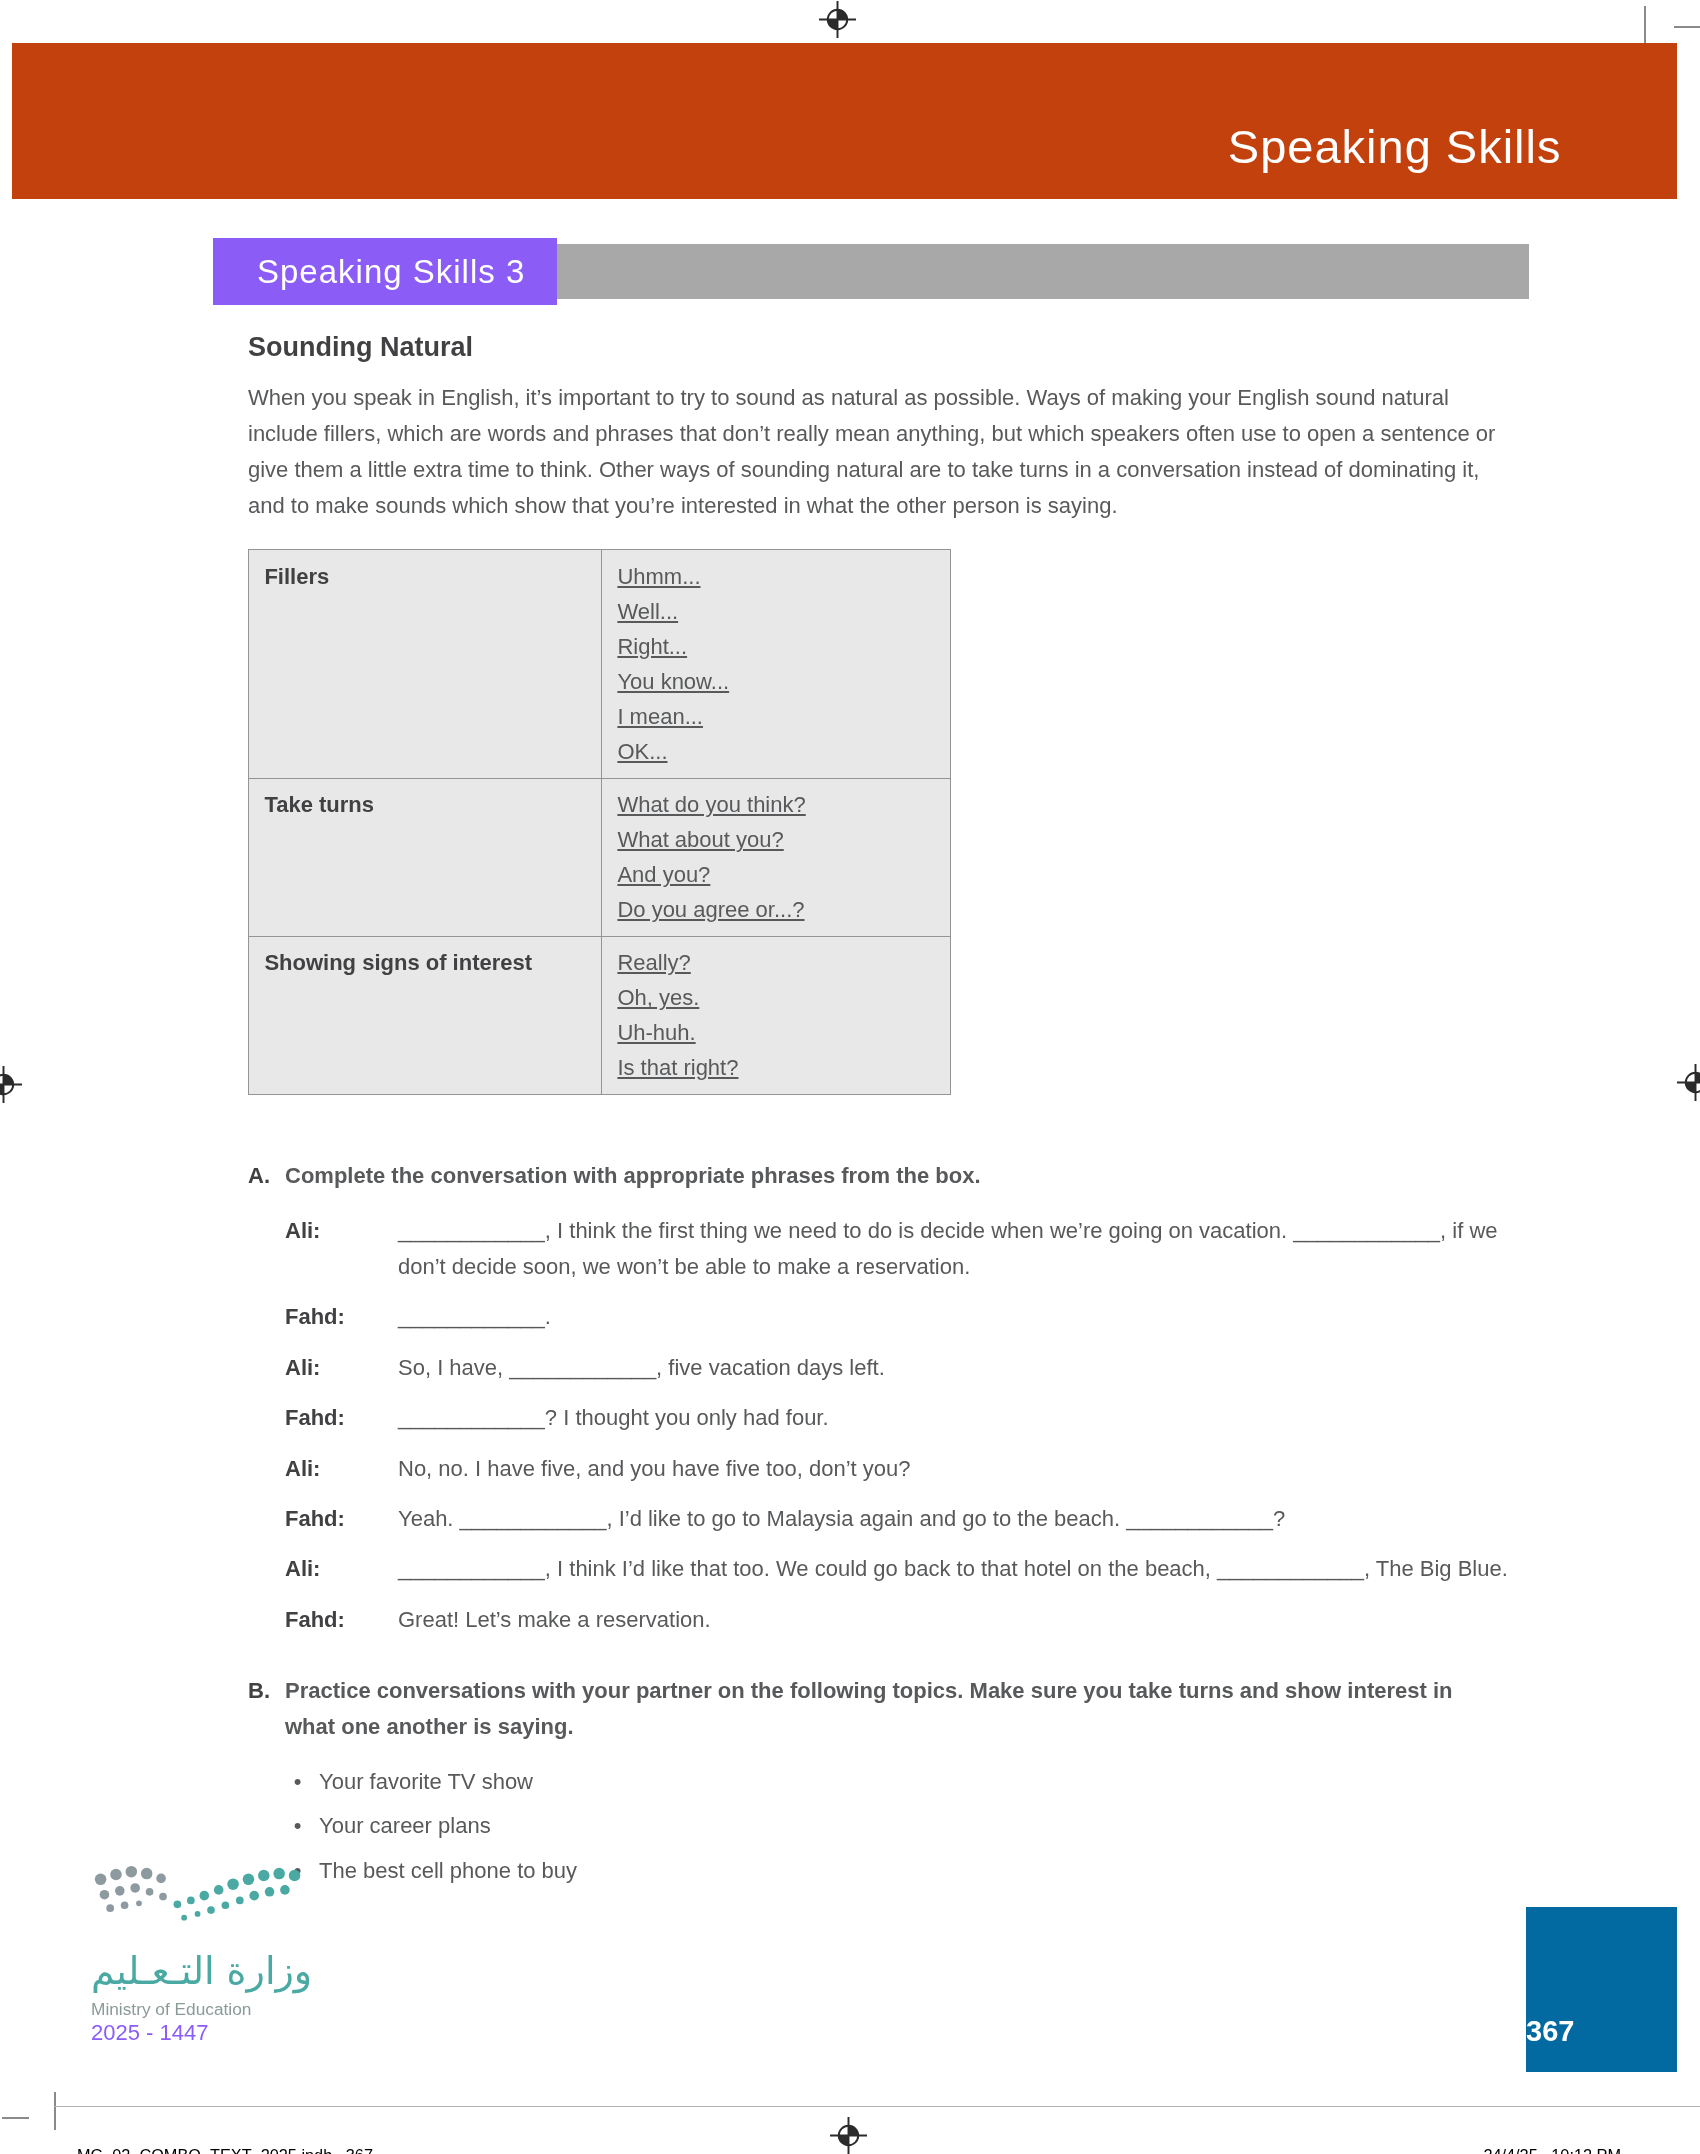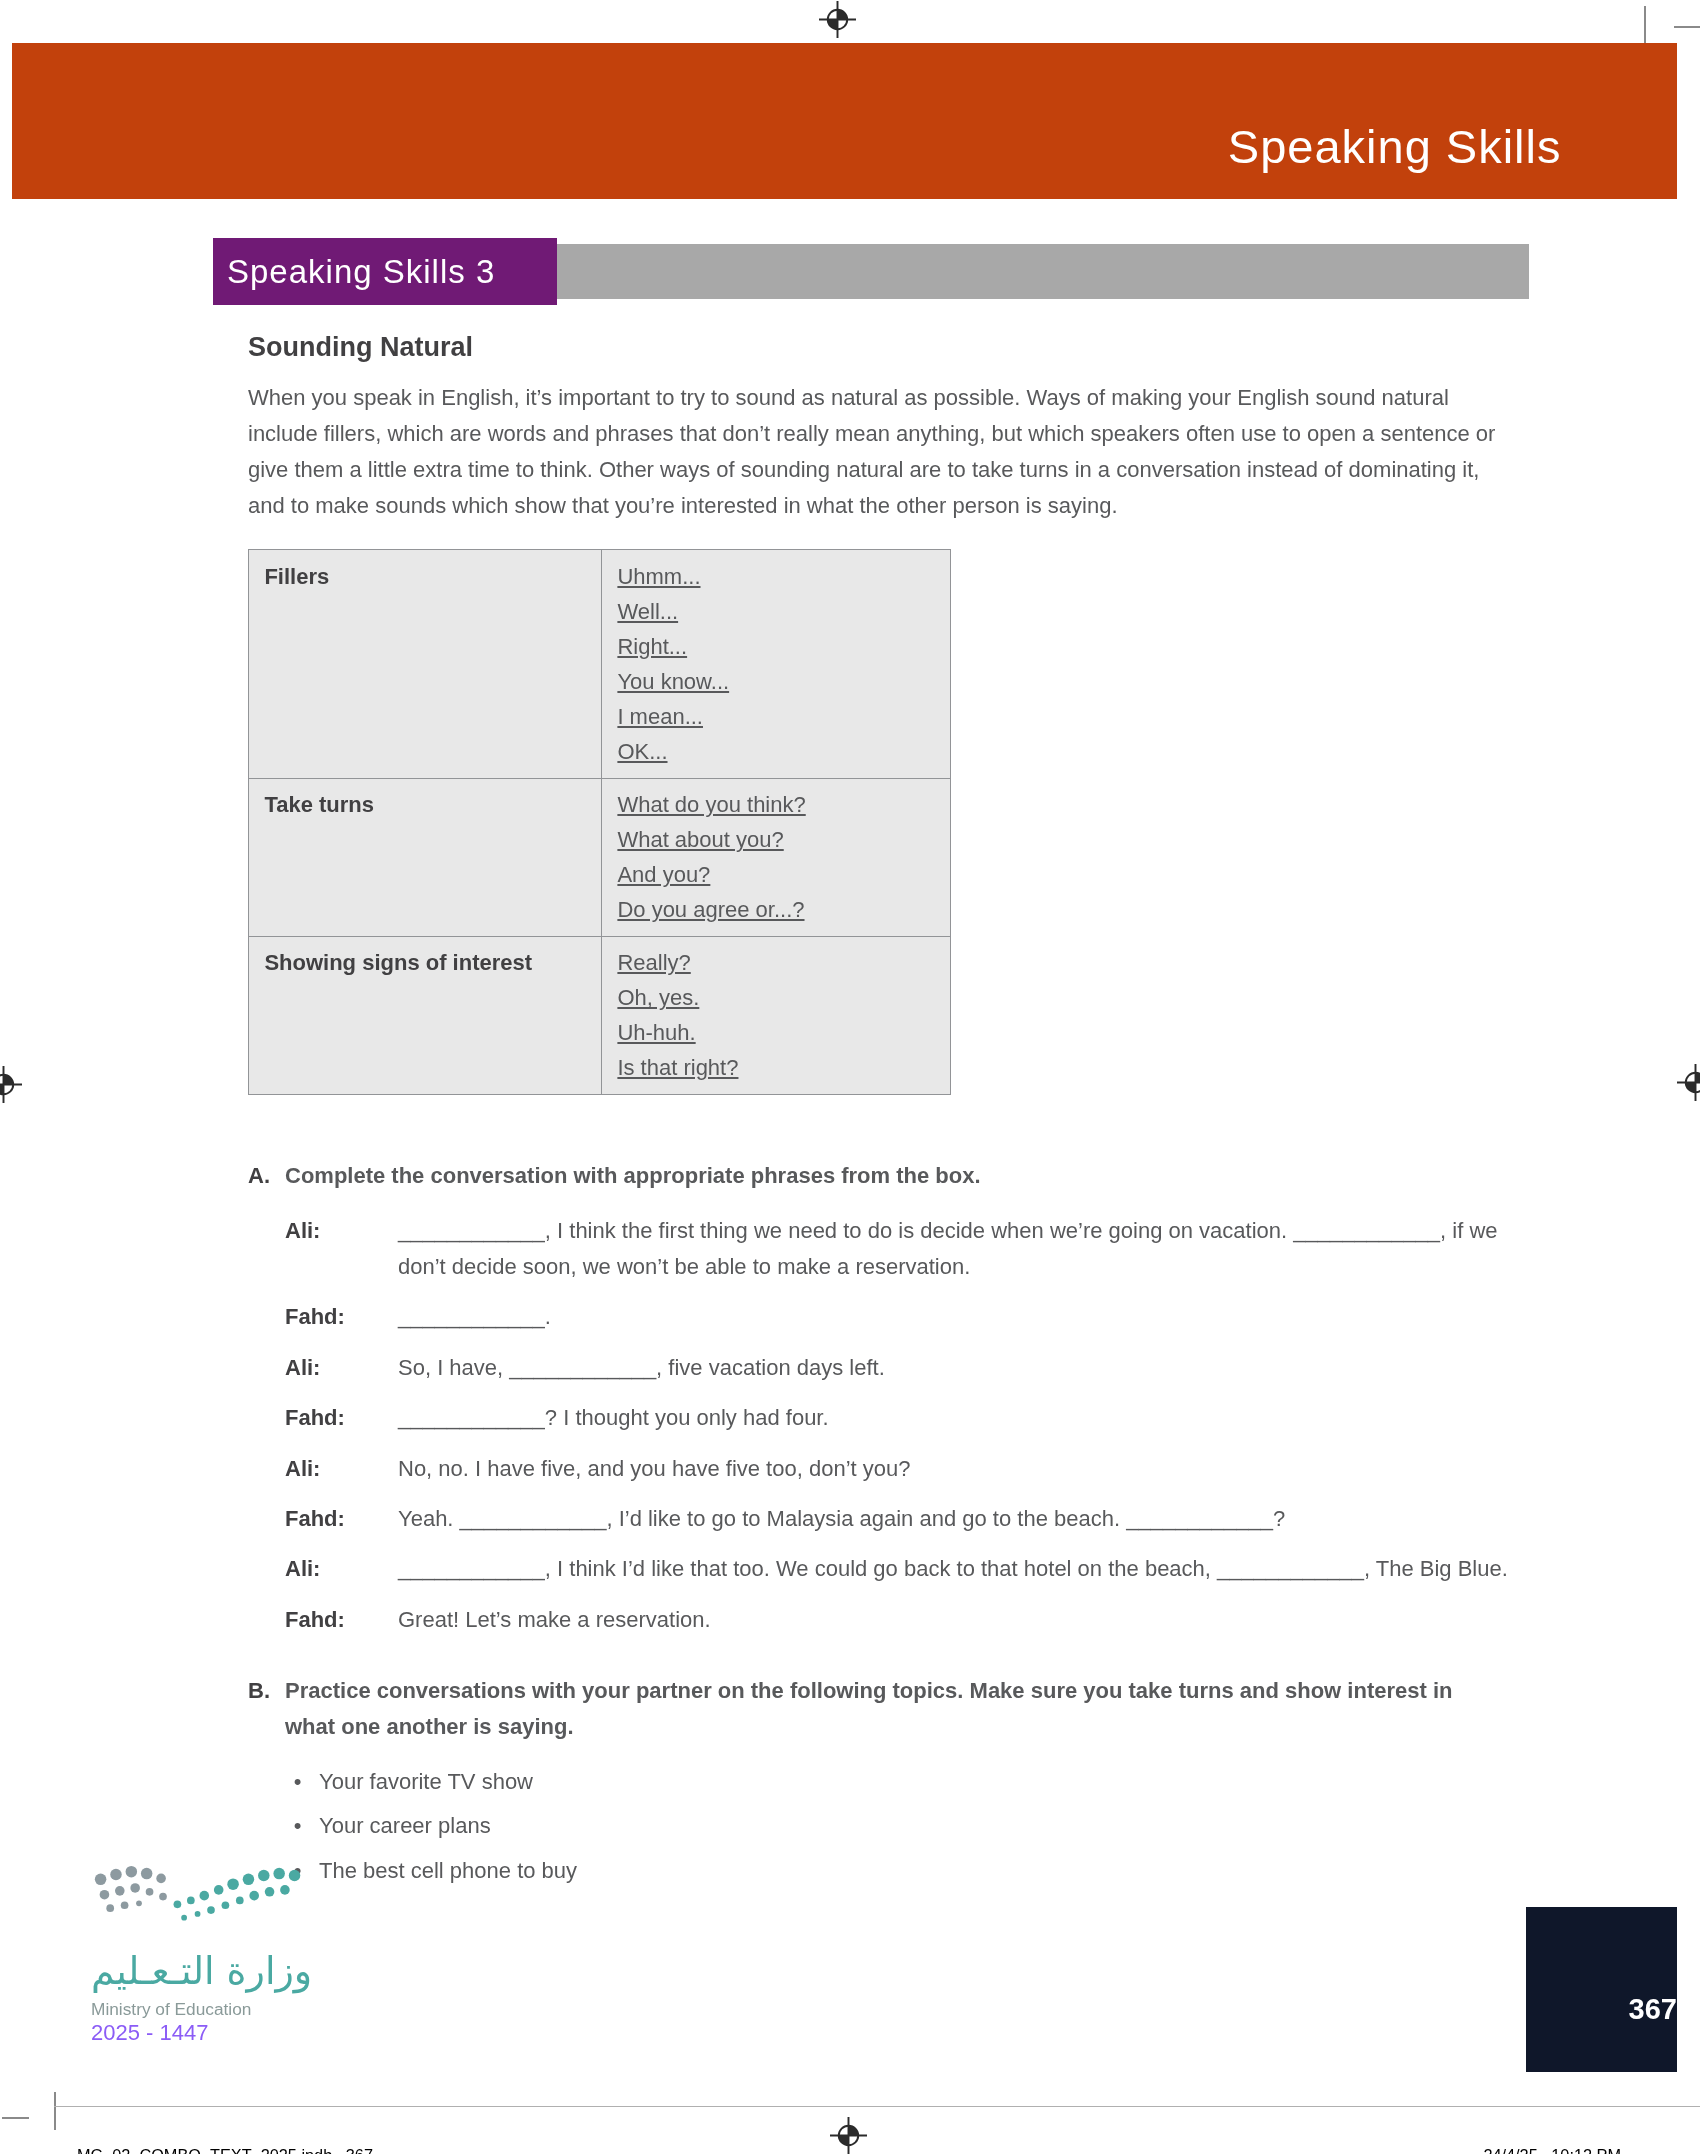--- a/index.html
+++ b/index.html
@@ -12,23 +12,23 @@
   .crop.v { width:1.9px; }
   .crop.h { height:1.9px; }
 
   
   .top-band { position:absolute; left:11.5px; top:43px; width:1665px; height:156px; background:#c2410c; }
   .top-band .band-title { position:absolute; right:115px; bottom:25px; color:#ffffff;
     font-size:47px; font-weight:300; letter-spacing:1px; }
 
   
   .title-row { position:absolute; left:213px; top:238px; width:1316px; height:67px; }
-  .title-black { position:absolute; left:0; top:0; width:344px; height:67px; background:#701a75;
+  .title-black { position:absolute; left:0; top:0; width:344px; height:67px; background:#8b5cf6;
     color:#ffffff; font-size:33px; font-weight:400; letter-spacing:1px;
-    display:flex; align-items:center; padding-left:14px; }
+    display:flex; align-items:center; padding-left:44px; }
   .title-graybar { position:absolute; left:344px; top:5.8px; width:972px; height:55px; background:#a8a8a8; }
 
   
   .content { position:absolute; left:248px; top:329px; width:1260px; font-size:22px; line-height:36px; }
   .heading { font-size:27px; font-weight:bold; color:#414042; margin-bottom:15.4px; }
   .intro { margin-bottom:25px; }
 
   
   table.phrase-table { border-collapse:collapse; width:703px; margin-bottom:63px; }
   table.phrase-table td { background:#e8e8e8; border:1.9px solid #929497; vertical-align:top;
@@ -50,22 +50,22 @@
   .topics { margin-left:40px; margin-top:3.8px; list-style:none; }
   .topics li { position:relative; padding-left:31px; margin-bottom:8.6px; }
   .topics li::before { content:"•"; position:absolute; left:5.8px; color:#58595b; }
 
   
   .logo { position:absolute; left:91px; top:1862px; width:240px; }
   .logo .arabic { font-family:"DejaVu Sans", sans-serif; color:#4aa9a2; font-size:38px; margin-top:7.7px; }
   .logo .en { color:#8a9a99; font-size:17.3px; line-height:23px; margin-top:5.8px; }
   .logo .years { color:#8b5cf6; font-size:22px; line-height:23px; }
 
-  .pagenum-box { position:absolute; left:1526px; top:1907px; width:151px; height:165px; background:#0f172a;
-    display:flex; align-items:flex-end; justify-content:flex-end; padding-bottom:46px; }
+  .pagenum-box { position:absolute; left:1526px; top:1907px; width:151px; height:165px; background:#0369a1;
+    display:flex; align-items:flex-end; justify-content:flex-start; padding-bottom:24px; }
   .pagenum-box .num { color:#ffffff; font-size:29px; font-weight:bold; }
 
   .footer-rule { position:absolute; left:54px; top:2106px; width:1647px; height:1px; background:#b0b0b0; }
   .footer-text { position:absolute; top:2117px; font-size:16.3px; color:#000000; white-space:pre;margin-top:29px; }
   .footer-left { left:77px; }
   .footer-right { right:79px; }
 </style>
 </head>
 <body>
 

